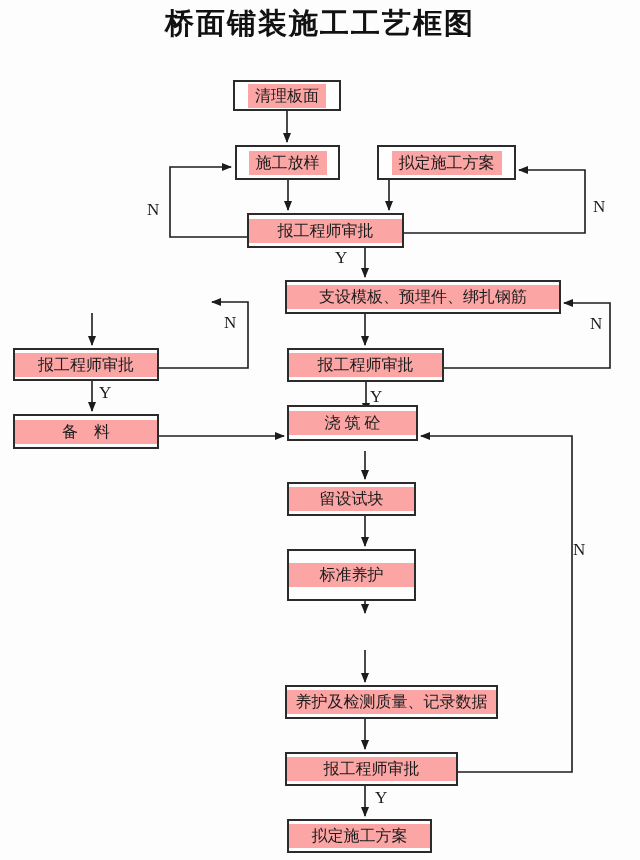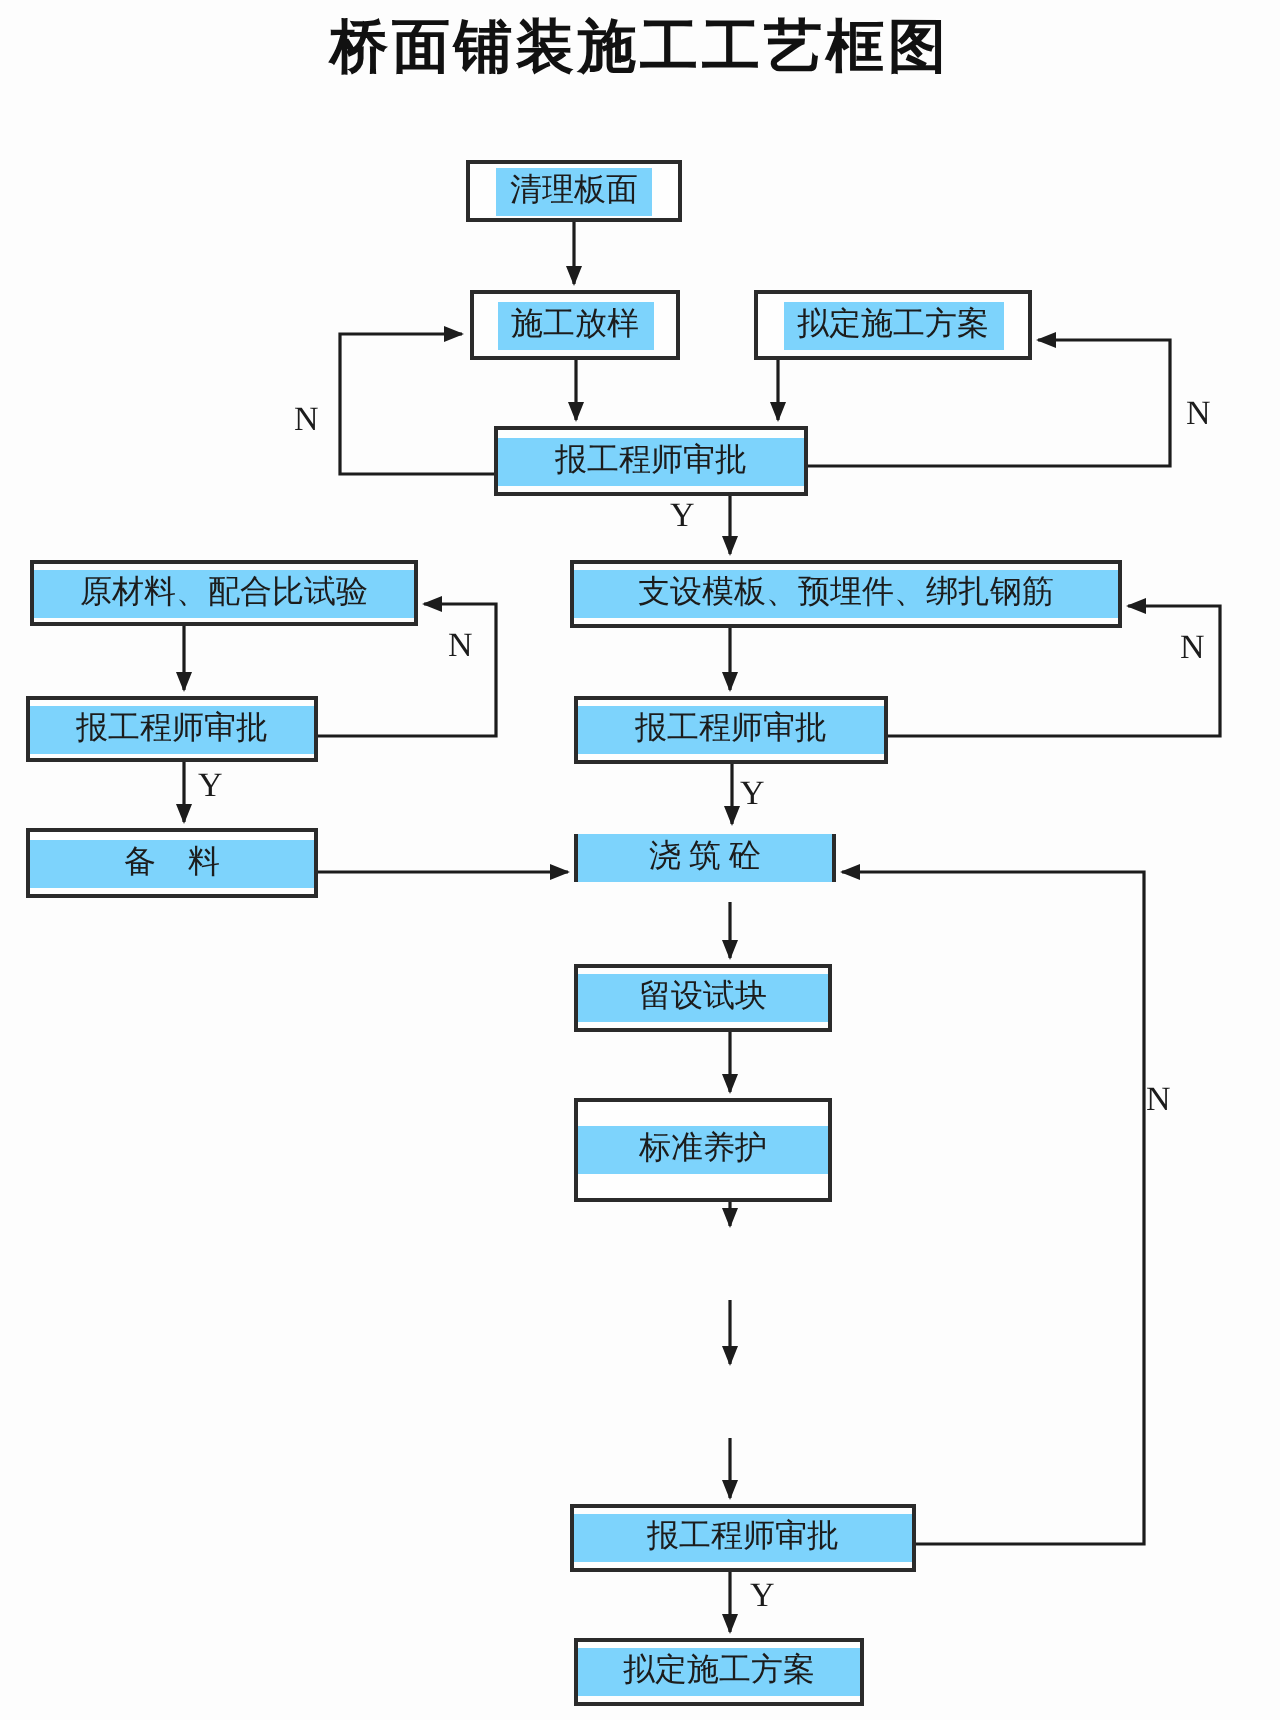--- a/index.html
+++ b/index.html
@@ -32,21 +32,21 @@
     position: absolute;
     box-sizing: border-box;
     background: #fefefe;
     border: 2px solid #2b2b2b;
     display: flex;
     align-items: center;
     justify-content: center;
   }
   .node .fill {
     display: block;
-    background: #7dd3fc;
+    background: #fca5a5;
     color: #1c1c1c;
     font-size: 16px;
     line-height: 22px;
     padding: 1px 7px;
     white-space: pre;
     text-align: center;
   }
   .node.wide .fill { width: calc(100% - 14px); }
   .edge-label {
     position: absolute;
@@ -105,53 +105,53 @@
   </div>
 
   <div class="node" style="left:377px;top:145px;width:139px;height:35px">
     <span class="fill">拟定施工方案</span>
   </div>
 
   <div class="node wide" style="left:247px;top:213px;width:157px;height:35px">
     <span class="fill">报工程师审批</span>
   </div>
 
-  <div class="node wide" style="left:15px;top:280px;width:194px;height:33px">
-    <span class="fill">原材料、配合比试验</span>
-  </div>
 
   <div class="node wide" style="left:13px;top:348px;width:146px;height:33px">
     <span class="fill">报工程师审批</span>
   </div>
 
   <div class="node wide" style="left:285px;top:280px;width:276px;height:34px">
     <span class="fill">支设模板、预埋件、绑扎钢筋</span>
   </div>
 
   <div class="node wide" style="left:13px;top:414px;width:146px;height:35px">
     <span class="fill">备　料</span>
   </div>
 
   <div class="node wide" style="left:287px;top:348px;width:157px;height:34px">
     <span class="fill">报工程师审批</span>
   </div>
 
-  <div class="node wide" style="left:287px;top:417px;width:131px;height:24px">
+  <div class="node wide" style="left:287px;top:405px;width:131px;height:36px">
     <span class="fill">浇 筑 砼</span>
   </div>
 
   <div class="node wide" style="left:287px;top:482px;width:129px;height:34px">
     <span class="fill">留设试块</span>
   </div>
 
   <div class="node wide" style="left:287px;top:549px;width:129px;height:52px">
     <span class="fill">标准养护</span>
   </div>
 
 
+  <div class="node wide" style="left:285px;top:685px;width:213px;height:34px">
+    <span class="fill">养护及检测质量、记录数据</span>
+  </div>
 
   <div class="node wide" style="left:285px;top:752px;width:173px;height:34px">
     <span class="fill">报工程师审批</span>
   </div>
 
   <div class="node wide" style="left:287px;top:819px;width:145px;height:34px">
     <span class="fill">拟定施工方案</span>
   </div>
 
   <span class="edge-label" style="left:147px;top:201px">N</span>

